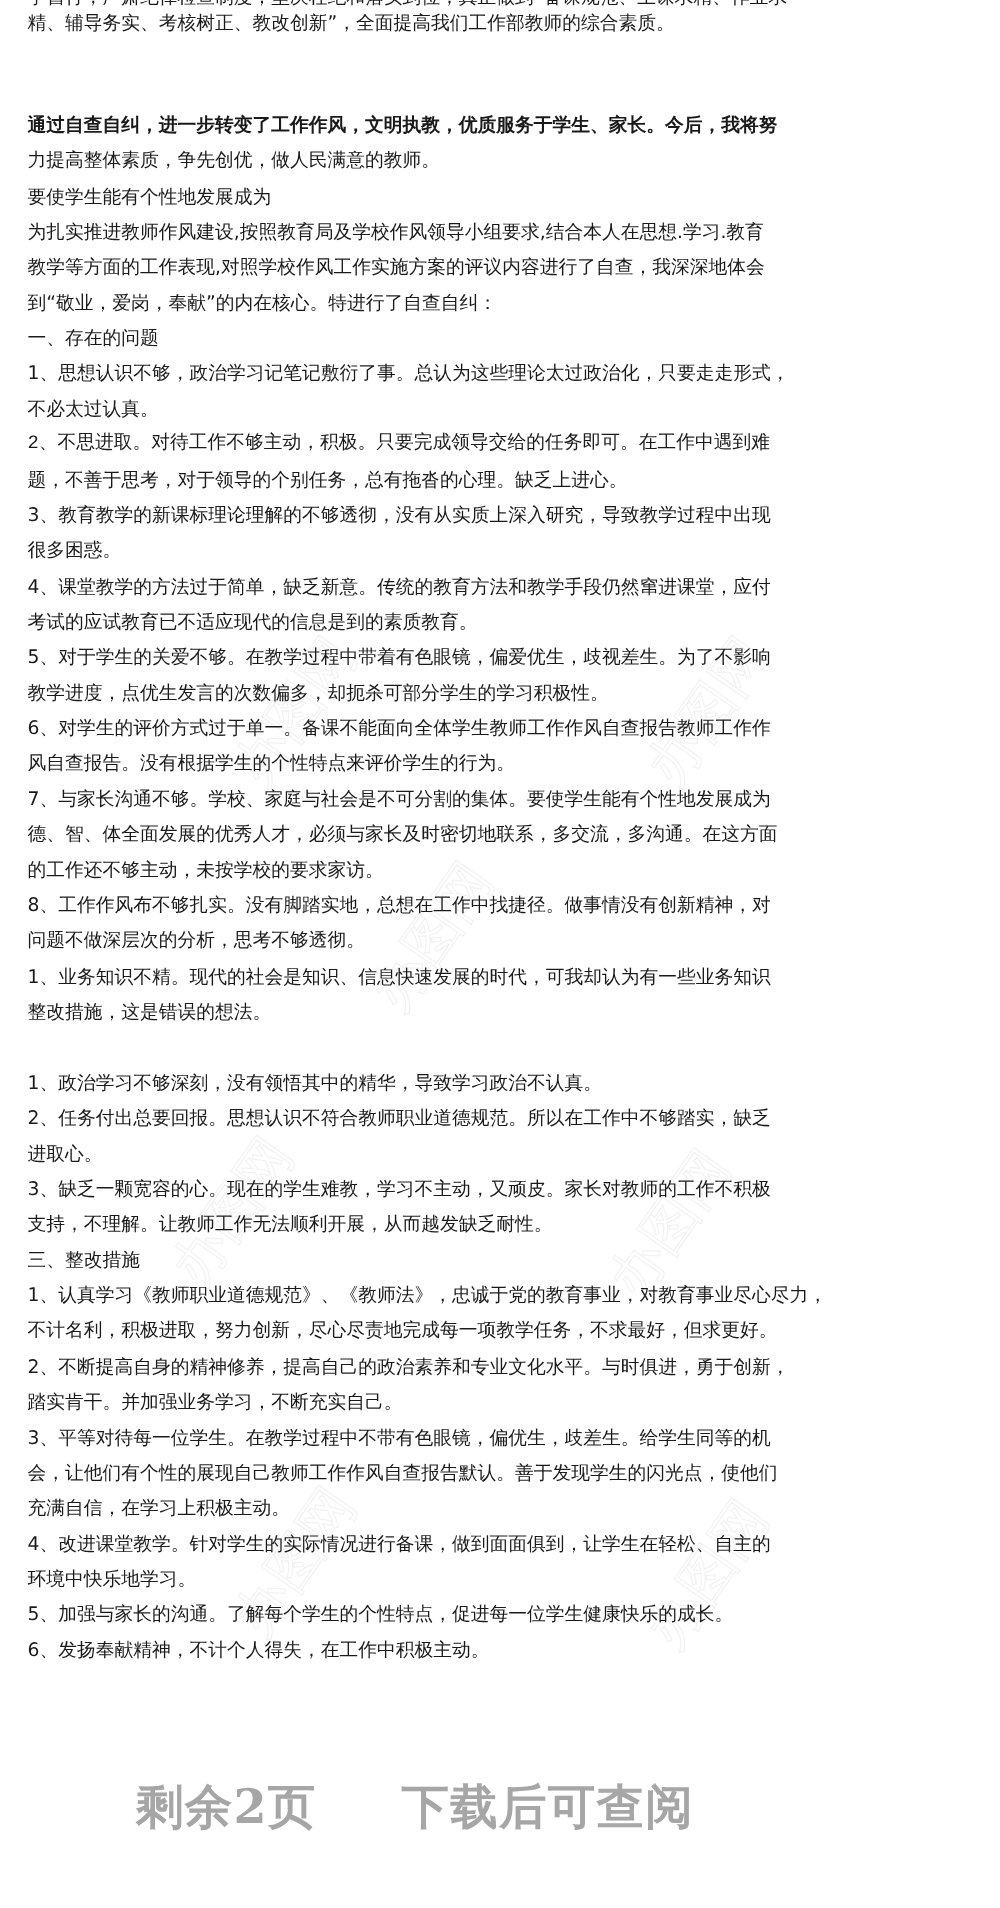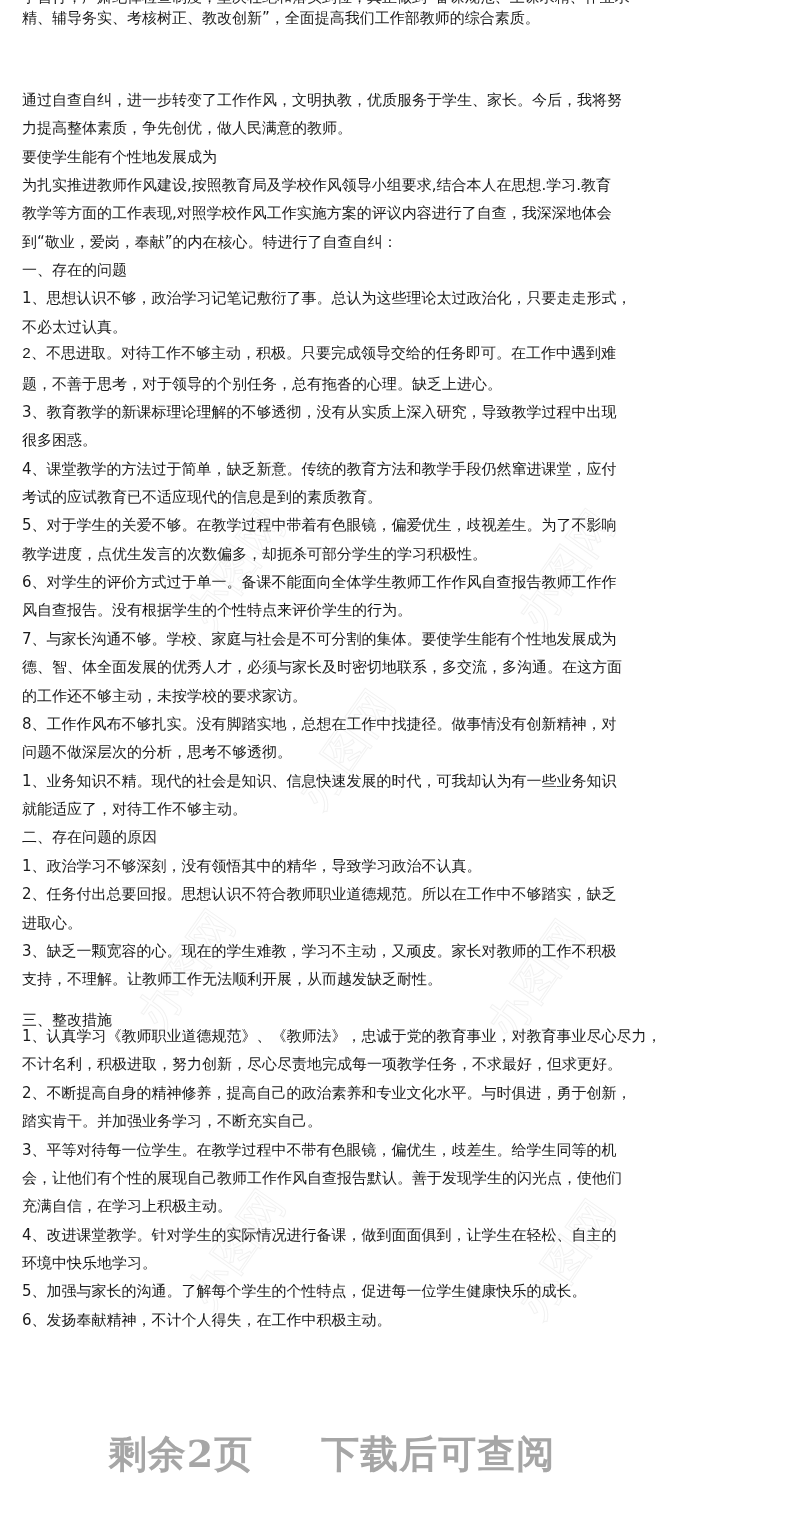--- a/index.html
+++ b/index.html
@@ -46,21 +46,21 @@
       color: transparent;
     }
     .footer-banner {
       position: absolute;
       left: 0;
       top: 1420px;
       width: 664px;
       height: 60px;
       display: flex;
       justify-content: center;
-      align-items: flex-end;
+      align-items: flex-start;
       gap: 68px;
     }
     .footer-banner span {
       font-family: "DejaVu Serif", "Liberation Serif", serif;
       font-weight: bold;
       font-size: 38px;
       color: #a6a6a6;
       letter-spacing: 1px;
     }
   </style>
@@ -73,21 +73,21 @@
   <div class="watermark" style="left:500px; top:540px;">办图网</div>
   <div class="watermark" style="left:280px; top:720px;">办图网</div>
   <div class="watermark" style="left:120px; top:940px;">办图网</div>
   <div class="watermark" style="left:470px; top:950px;">办图网</div>
   <div class="watermark" style="left:170px; top:1220px;">办图网</div>
   <div class="watermark" style="left:500px; top:1230px;">办图网</div>
 
   <div class="line" style="top:-17px;">学習行，严肃纪律检查制度，坚决杜绝和落实到位，真正做到“备课规范、上课求精、作业求</div>
   <div class="line" style="top:4px;">精、辅导务实、考核树正、教改创新”，全面提高我们工作部教师的综合素质。</div>
 
-  <div class="line" style="top:86px;">通过自查自纠，进一步转变了工作作风，文明执教，优质服务于学生、家长。今后，我将努</div>
+  <div class="line" style="top:86px;font-weight:bold;">通过自查自纠，进一步转变了工作作风，文明执教，优质服务于学生、家长。今后，我将努</div>
   <div class="line" style="top:114px;">力提高整体素质，争先创优，做人民满意的教师。</div>
   <div class="line" style="top:143px;">要使学生能有个性地发展成为</div>
   <div class="line" style="top:199px;">教学等方面的工作表现,对照学校作风工作实施方案的评议内容进行了自查，我深深地体会</div>
   <div class="line" style="top:171px;">为扎实推进教师作风建设,按照教育局及学校作风领导小组要求,结合本人在思想.学习.教育</div>
   <div class="line" style="top:228px;">到“敬业，爱岗，奉献”的内在核心。特进行了自查自纠：</div>
   <div class="line" style="top:256px;">一、存在的问题</div>
   <div class="line" style="top:284px;">1、思想认识不够，政治学习记笔记敷衍了事。总认为这些理论太过政治化，只要走走形式，</div>
   <div class="line" style="top:313px;">不必太过认真。</div>
   <div class="line" style="top:341px;font-family:Liberation Mono, monospace;">2、不思进取。对待工作不够主动，积极。只要完成领导交给的任务即可。在工作中遇到难</div>
   <div class="line" style="top:370px;">题，不善于思考，对于领导的个别任务，总有拖沓的心理。缺乏上进心。</div>
@@ -98,28 +98,27 @@
   <div class="line" style="top:511px;">5、对于学生的关爱不够。在教学过程中带着有色眼镜，偏爱优生，歧视差生。为了不影响</div>
   <div class="line" style="top:540px;">教学进度，点优生发言的次数偏多，却扼杀可部分学生的学习积极性。</div>
   <div class="line" style="top:568px;">6、对学生的评价方式过于单一。备课不能面向全体学生教师工作作风自查报告教师工作作</div>
   <div class="line" style="top:596px;">风自查报告。没有根据学生的个性特点来评价学生的行为。</div>
   <div class="line" style="top:625px;">7、与家长沟通不够。学校、家庭与社会是不可分割的集体。要使学生能有个性地发展成为</div>
   <div class="line" style="top:653px;">德、智、体全面发展的优秀人才，必须与家长及时密切地联系，多交流，多沟通。在这方面</div>
   <div class="line" style="top:682px;">的工作还不够主动，未按学校的要求家访。</div>
   <div class="line" style="top:710px;">8、工作作风布不够扎实。没有脚踏实地，总想在工作中找捷径。做事情没有创新精神，对</div>
   <div class="line" style="top:738px;">问题不做深层次的分析，思考不够透彻。</div>
   <div class="line" style="top:767px;">1、业务知识不精。现代的社会是知识、信息快速发展的时代，可我却认为有一些业务知识</div>
-  <div class="line" style="top:795px;">就能适应了，对待工作不够主动。</div>
-  <div class="line" style="top:823px;">二、存在问题的原因</div>
+  <div class="line" style="top:795px;">整改措施，这是错误的想法。</div>
   <div class="line" style="top:852px;">1、政治学习不够深刻，没有领悟其中的精华，导致学习政治不认真。</div>
   <div class="line" style="top:880px;">2、任务付出总要回报。思想认识不符合教师职业道德规范。所以在工作中不够踏实，缺乏</div>
   <div class="line" style="top:909px;">进取心。</div>
   <div class="line" style="top:937px;">3、缺乏一颗宽容的心。现在的学生难教，学习不主动，又顽皮。家长对教师的工作不积极</div>
   <div class="line" style="top:965px;">支持，不理解。让教师工作无法顺利开展，从而越发缺乏耐性。</div>
-  <div class="line" style="top:994px;margin-top:12px;">三、整改措施</div>
+  <div class="line" style="top:994px;">三、整改措施</div>
   <div class="line" style="top:1022px;">1、认真学习《教师职业道德规范》、《教师法》，忠诚于党的教育事业，对教育事业尽心尽力，</div>
   <div class="line" style="top:1050px;">不计名利，积极进取，努力创新，尽心尽责地完成每一项教学任务，不求最好，但求更好。</div>
   <div class="line" style="top:1079px;">2、不断提高自身的精神修养，提高自己的政治素养和专业文化水平。与时俱进，勇于创新，</div>
   <div class="line" style="top:1107px;">踏实肯干。并加强业务学习，不断充实自己。</div>
   <div class="line" style="top:1136px;">3、平等对待每一位学生。在教学过程中不带有色眼镜，偏优生，歧差生。给学生同等的机</div>
   <div class="line" style="top:1192px;">充满自信，在学习上积极主动。</div>
   <div class="line" style="top:1164px;">会，让他们有个性的展现自己教师工作作风自查报告默认。善于发现学生的闪光点，使他们</div>
   <div class="line" style="top:1221px;">4、改进课堂教学。针对学生的实际情况进行备课，做到面面俱到，让学生在轻松、自主的</div>
   <div class="line" style="top:1249px;">环境中快乐地学习。</div>
   <div class="line" style="top:1277px;">5、加强与家长的沟通。了解每个学生的个性特点，促进每一位学生健康快乐的成长。</div>

